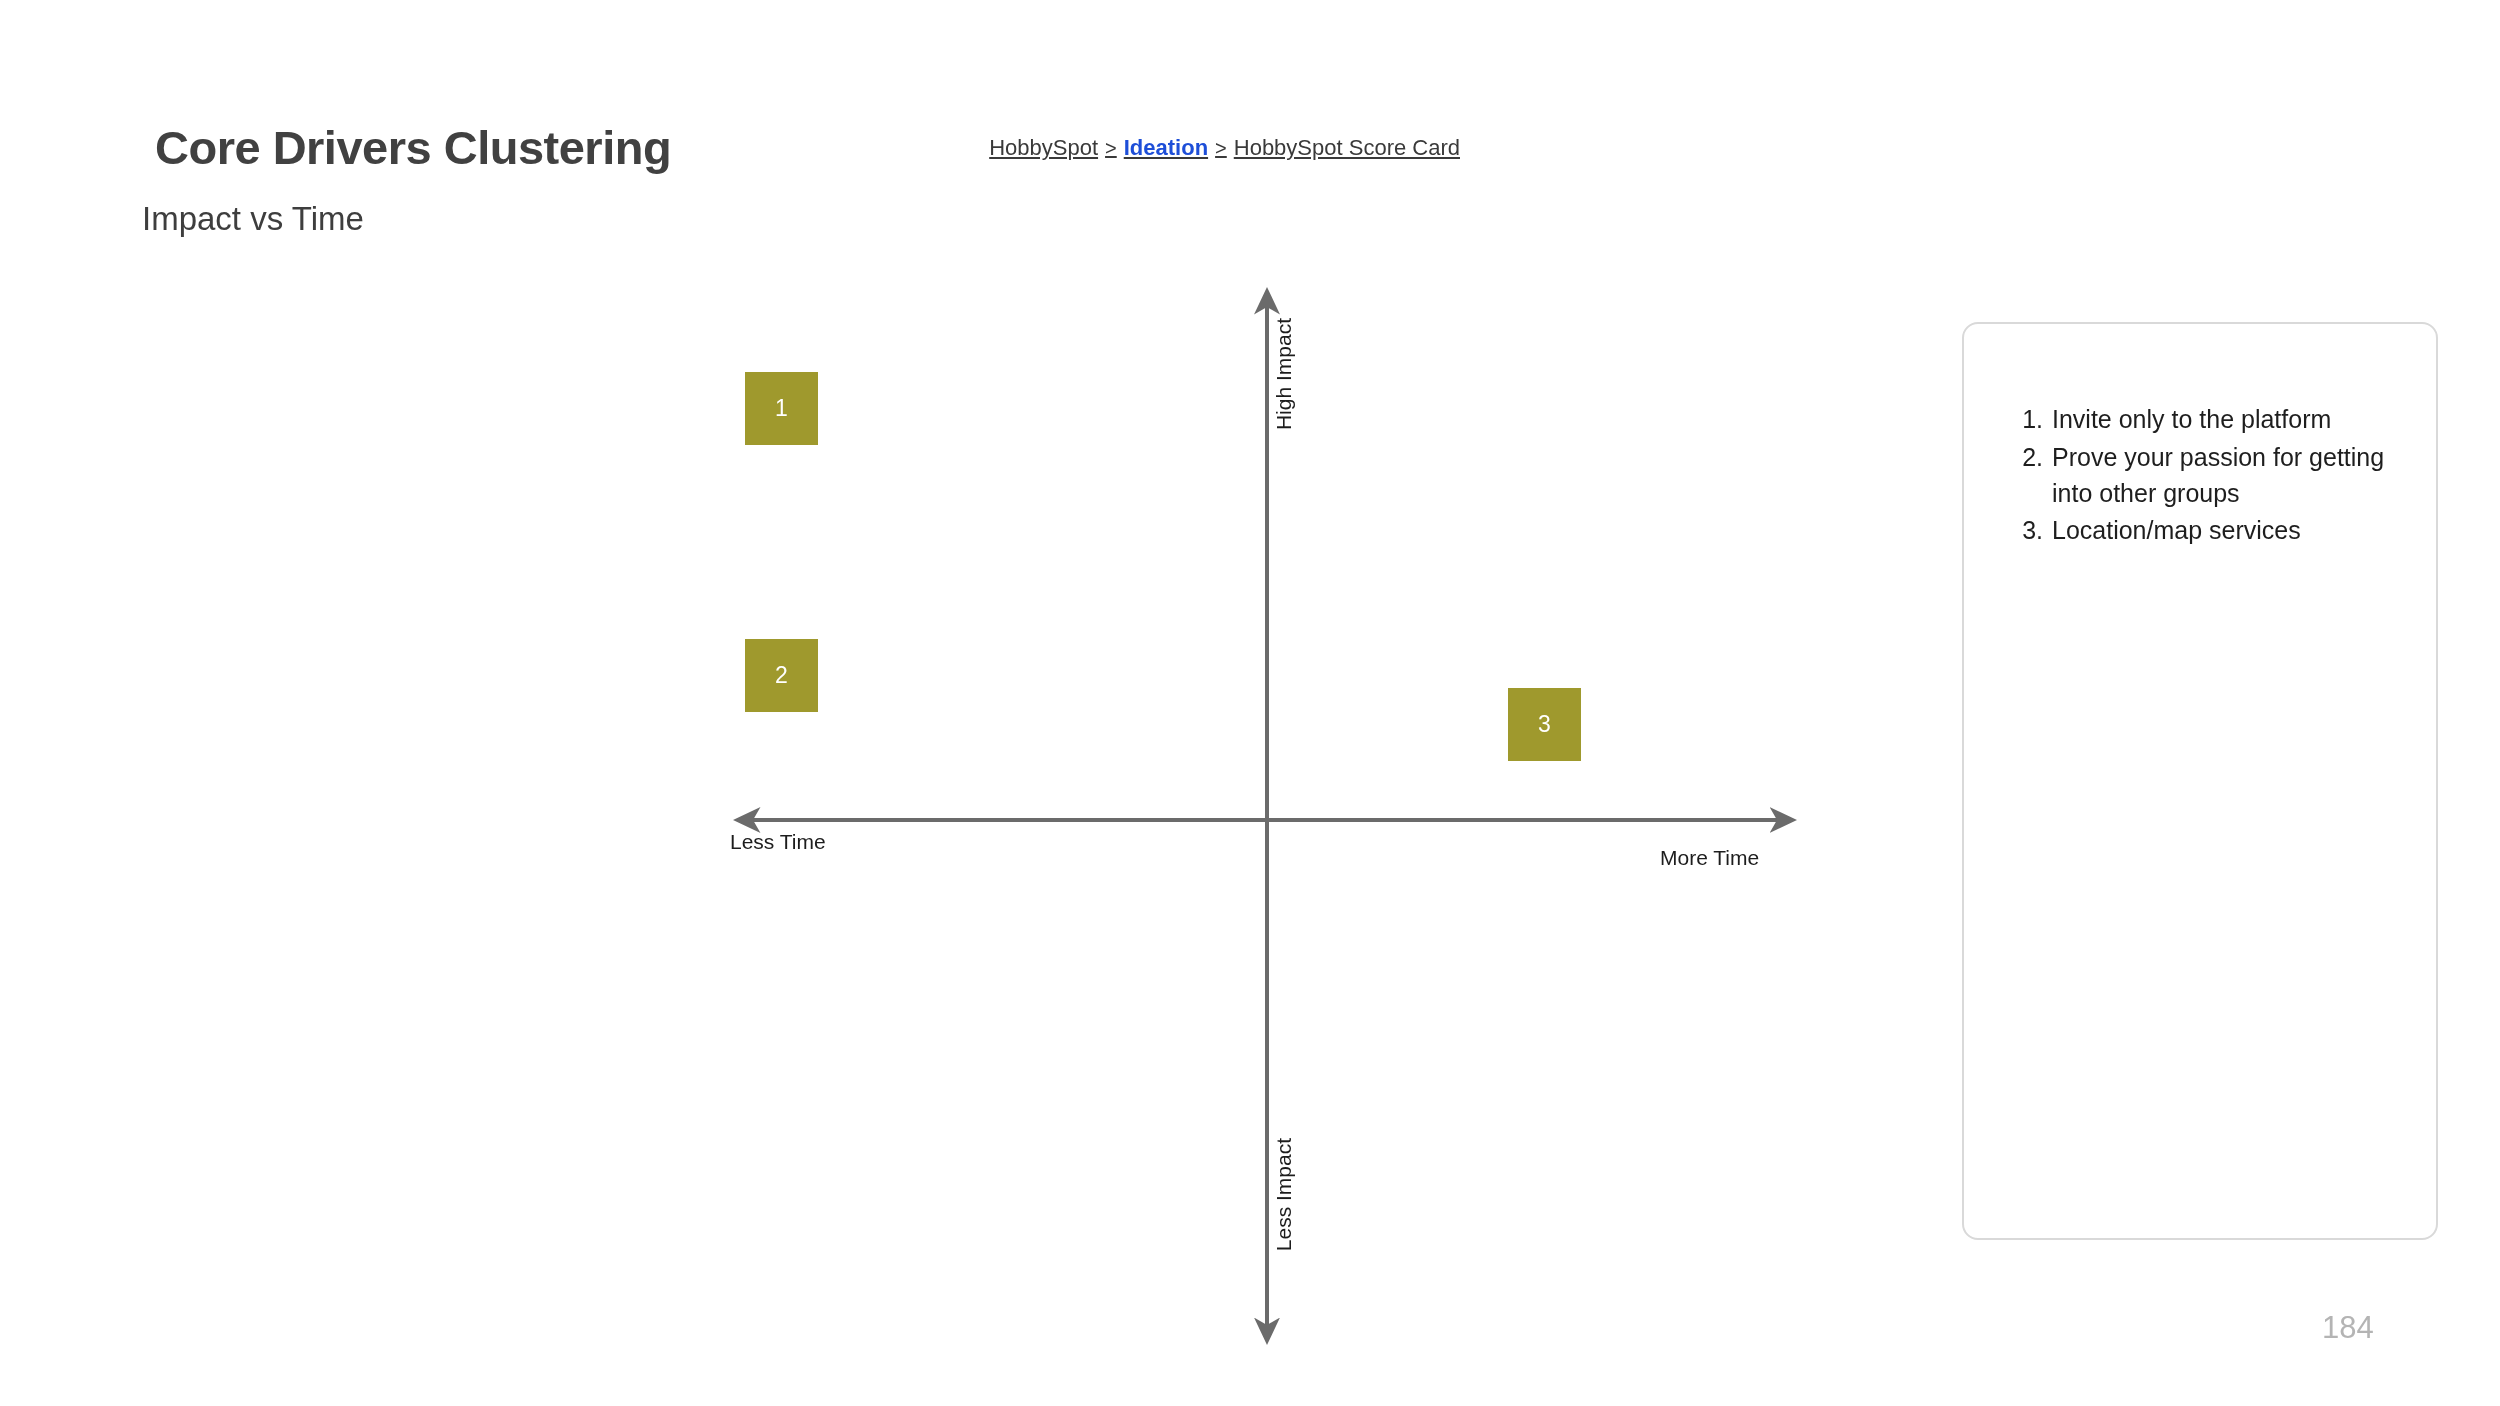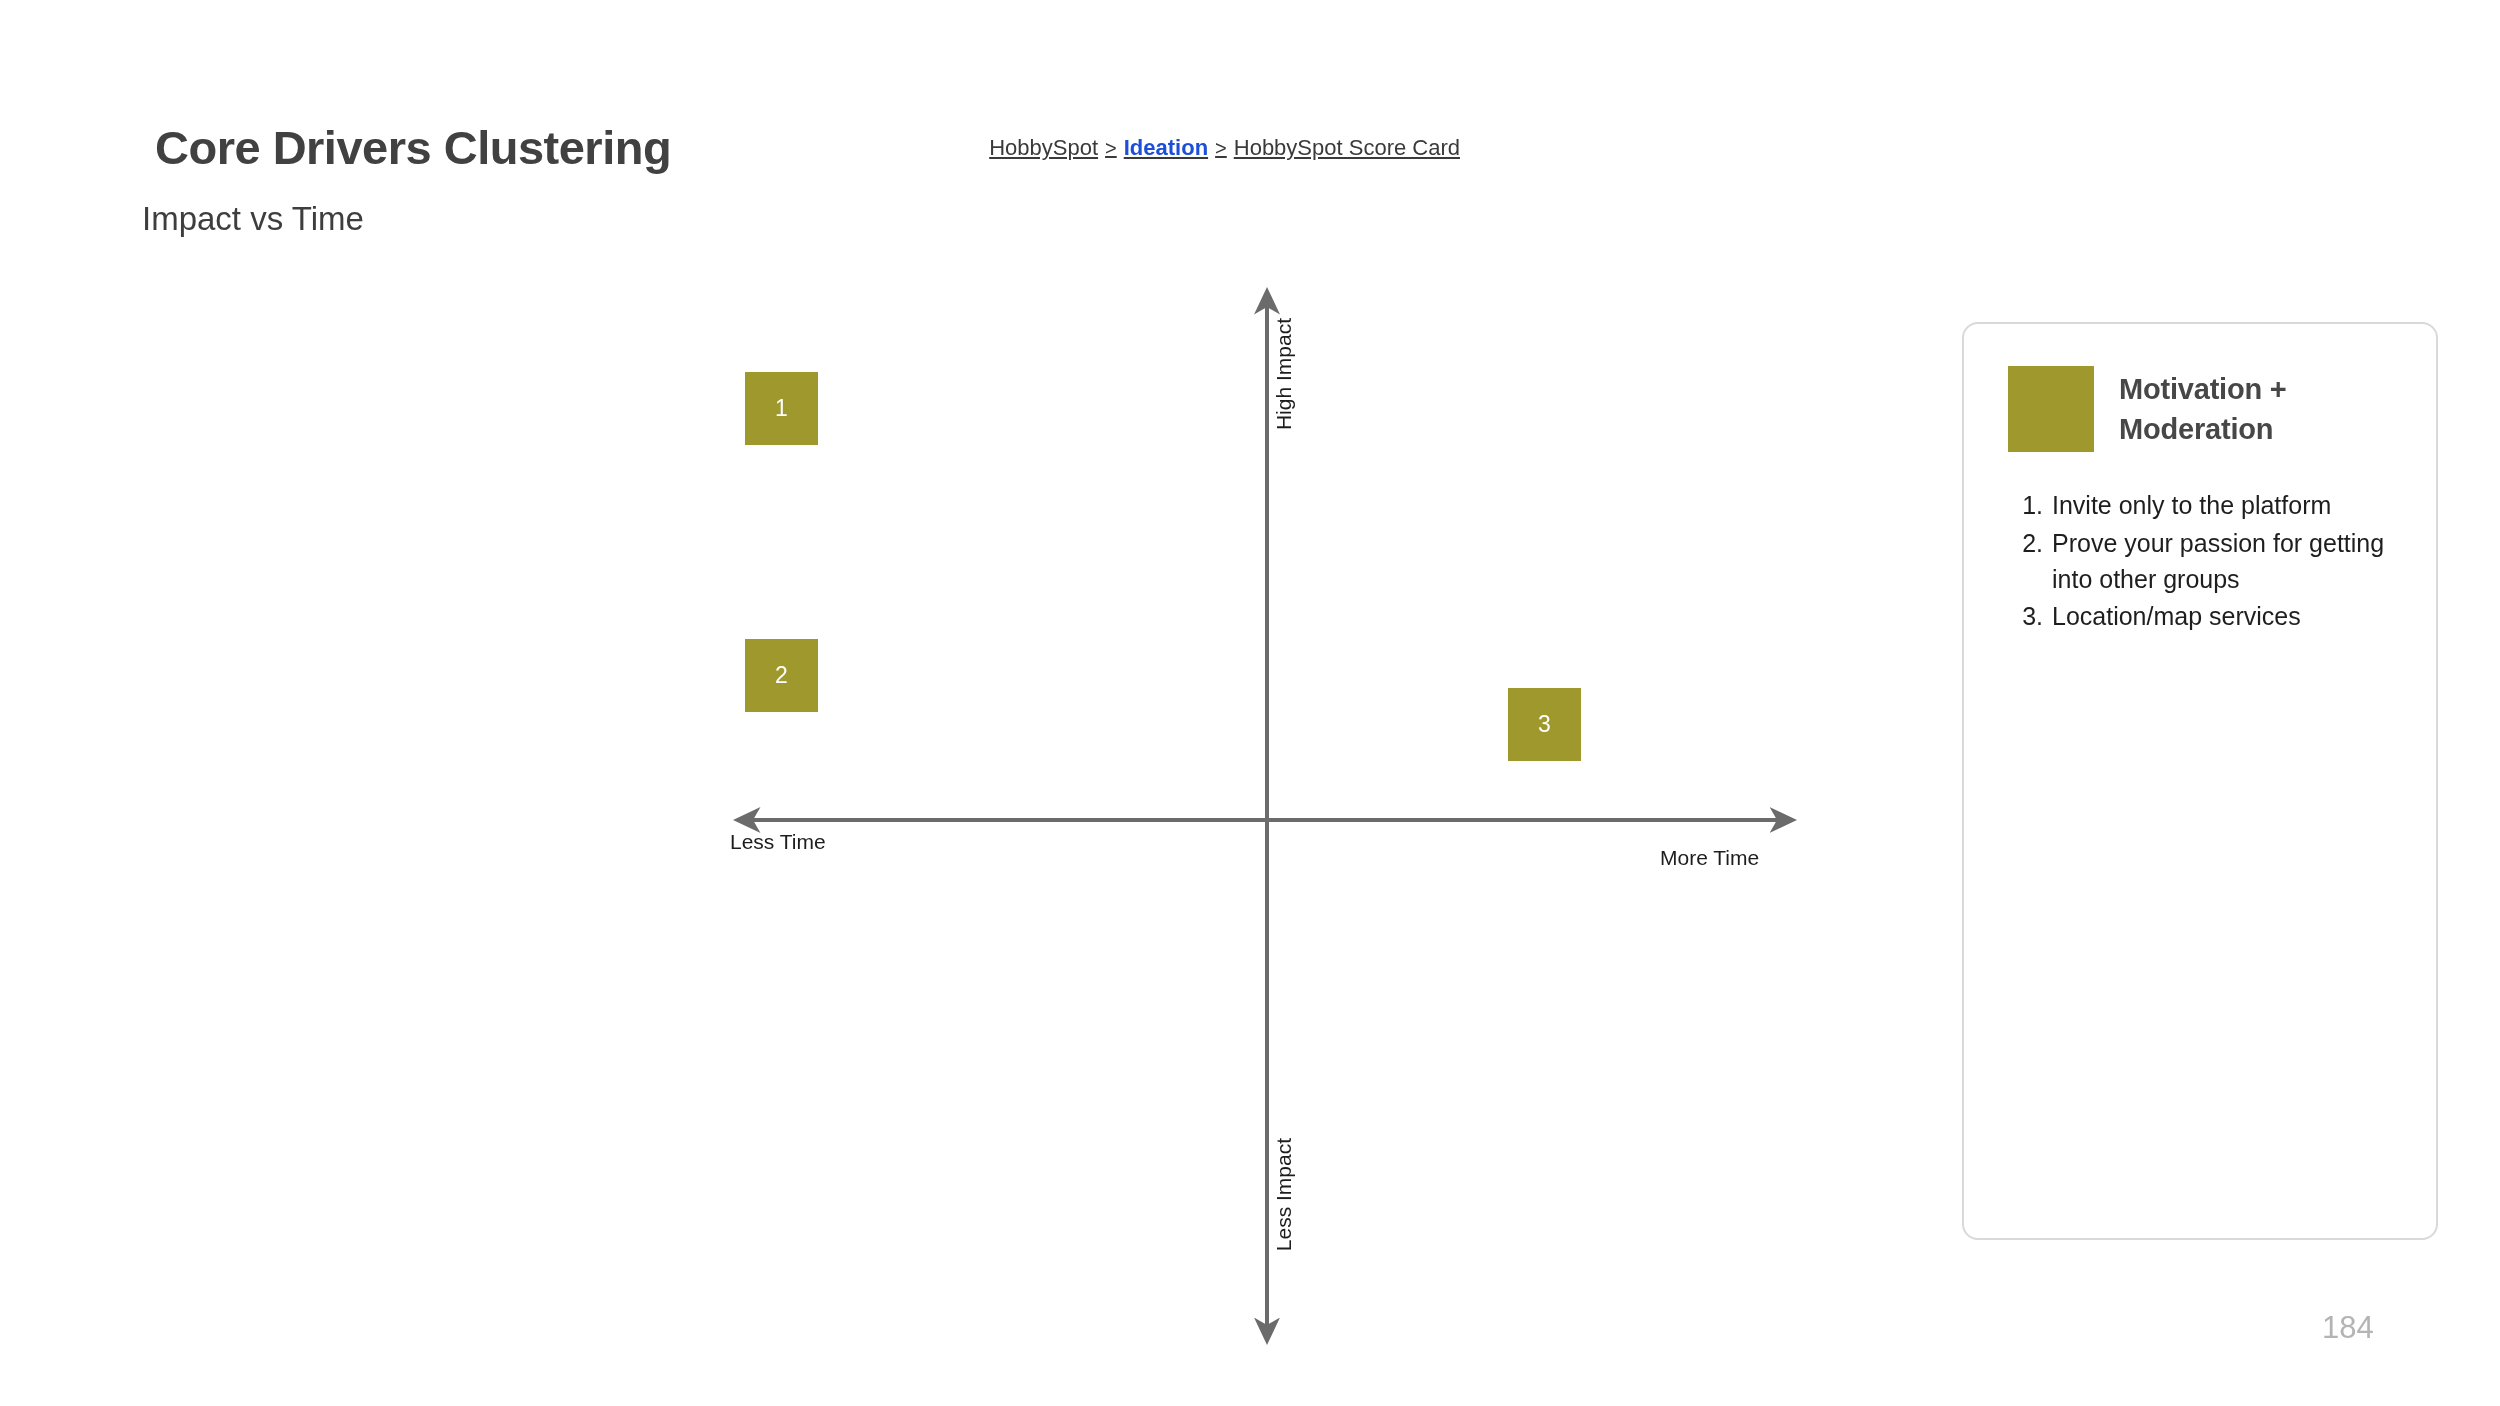--- a/index.html
+++ b/index.html
@@ -201,24 +201,20 @@
     <div class="axis-cap" id="cap-more-time">More Time</div>
     <div class="axis-cap" id="cap-high-impact">High Impact</div>
     <div class="axis-cap" id="cap-less-impact">Less Impact</div>
 
     <div class="marker" style="left:25px;  top:94px;">1</div>
     <div class="marker" style="left:25px;  top:361px;">2</div>
     <div class="marker" style="left:788px; top:410px;">3</div>
   </div>
 
   <aside id="legend-card">
-    <div id="legend-head">
-      <div id="legend-swatch"></div>
-      <div id="legend-title">Motivation + Moderation</div>
-    </div>
     <ol id="legend-list">
       <li>Invite only to the platform</li>
       <li>Prove your passion for getting into other groups</li>
       <li>Location/map services</li>
     </ol>
   </aside>
 
   <div id="page-number">184</div>
 
 </div>

